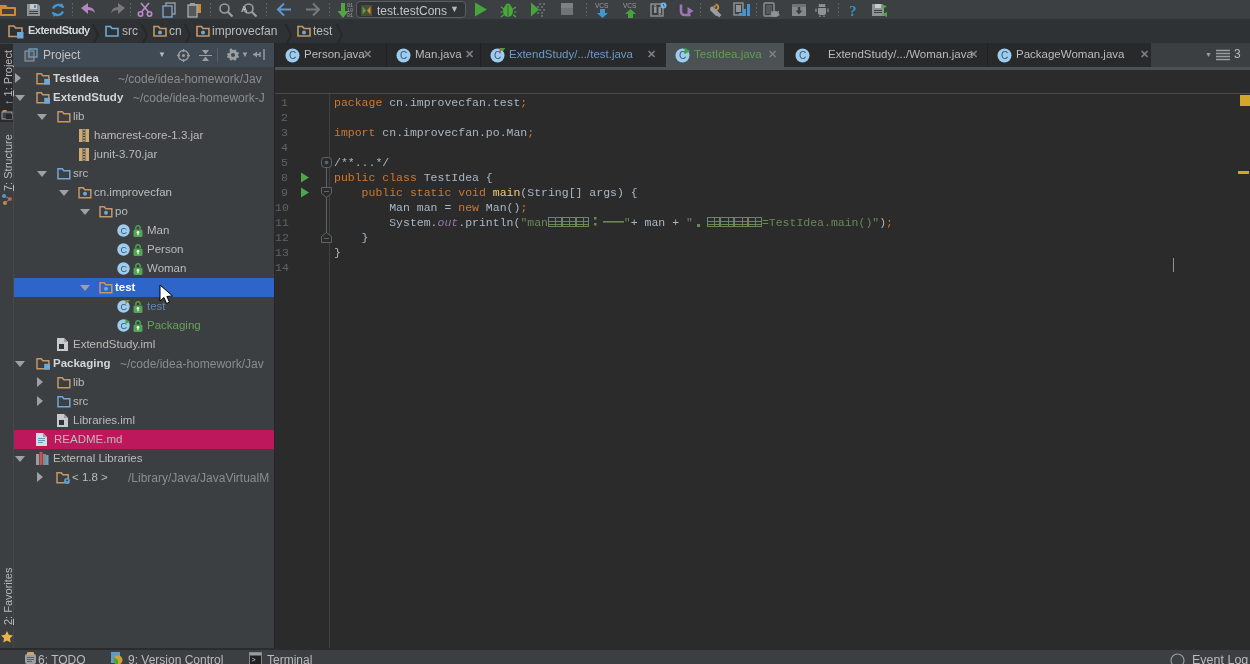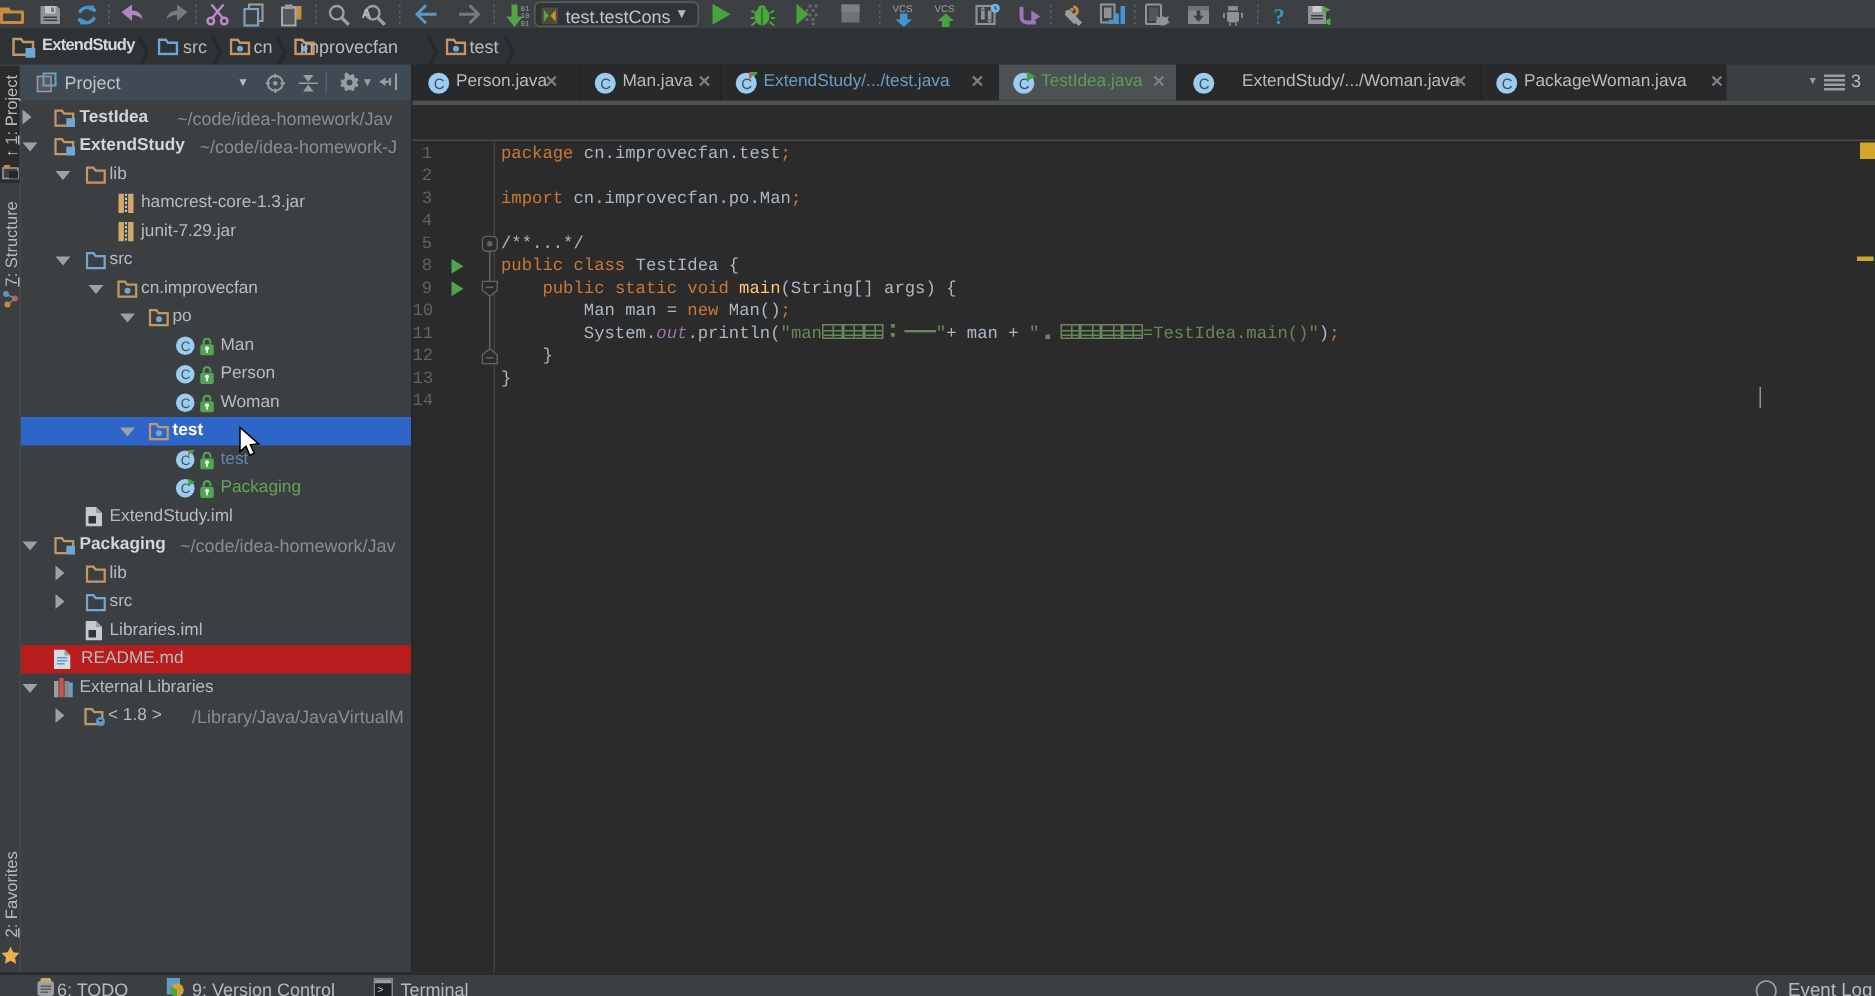--- a/index.html
+++ b/index.html
@@ -237,21 +237,21 @@
         <circle cx="7" cy="7.5" r="2" fill="#6fa8d6"></circle>
       </svg>
     <span class="crumb" style="left:169px">cn</span>
     <svg class="chev" style="left:184px">
         <path fill="none" stroke="#26282a" stroke-width="2" d="M0.5 0l5.5 11L0.5 22"></path>
       </svg>
     <svg style="left:196px;top:6px" width="14" height="12" viewBox="0 0 14 12">
         <path fill="none" stroke="#c49767" stroke-width="1.6" d="M1 3V1.5h4.5L7 3.5h6V11H1z"></path>
         <circle cx="7" cy="7.5" r="2" fill="#6fa8d6"></circle>
       </svg>
-    <span class="crumb" style="left:200px">improvecfan</span>
+    <span class="crumb" style="left:212px">improvecfan</span>
     <svg class="chev" style="left:285px">
         <path fill="none" stroke="#26282a" stroke-width="2" d="M0.5 0l5.5 11L0.5 22"></path>
       </svg>
     <svg style="left:297px;top:6px" width="14" height="12" viewBox="0 0 14 12">
         <path fill="none" stroke="#c49767" stroke-width="1.6" d="M1 3V1.5h4.5L7 3.5h6V11H1z"></path>
         <circle cx="7" cy="7.5" r="2" fill="#6fa8d6"></circle>
       </svg>
     <span class="crumb" style="left:313px">test</span>
     <svg class="chev" style="left:336px">
         <path fill="none" stroke="#26282a" stroke-width="2" d="M0.5 0l5.5 11L0.5 22"></path>
@@ -339,21 +339,21 @@
             <path stroke="#c0c4c7" stroke-width="1.4" fill="none" stroke-dasharray="1.6 1.1" d="M6 0v13"></path>
           </svg>
           <span class="lbl" style="left:80px">hamcrest-core-1.3.jar</span>
         </div>
     <div class="row" style="top:102px">
           <svg class="ic" style="left:64px" width="12" height="13" viewBox="0 0 12 13">
             <rect x="1" y="0" width="3.6" height="13" fill="#d4a96c"></rect>
             <rect x="7.4" y="0" width="3.6" height="13" fill="#d4a96c"></rect>
             <path stroke="#c0c4c7" stroke-width="1.4" fill="none" stroke-dasharray="1.6 1.1" d="M6 0v13"></path>
           </svg>
-          <span class="lbl" style="left:80px">junit-7.29.jar</span>
+          <span class="lbl" style="left:80px">junit-3.70.jar</span>
         </div>
     <div class="row" style="top:121px">
           <i class="adn" style="left:23px"></i>
           <svg class="ic" style="left:43px" width="14" height="13" viewBox="0 0 14 13">
             <path fill="none" stroke="#6fa8d6" stroke-width="1.5" d="M1 3.2V1.8h4.3L6.8 3.8h6V11.8H1z"></path>
           </svg>
           <span class="lbl" style="left:59px">src</span>
         </div>
     <div class="row" style="top:140px">
           <i class="adn" style="left:45px"></i>
@@ -479,21 +479,21 @@
           <span class="lbl" style="left:59px">src</span>
         </div>
     <div class="row" style="top:368px">
           <svg class="ic" style="left:43px" width="11" height="13" viewBox="0 0 11 13">
             <path fill="#c7cacc" d="M0 0h7l4 4v9H0z"></path>
             <path fill="#9b9ea1" d="M7 0l4 4H7z"></path>
             <rect x="2" y="6" width="5" height="5" fill="#303234"></rect>
           </svg>
           <span class="lbl" style="left:59px">Libraries.iml</span>
         </div>
-    <div class="row" style="top:387px;background:#b91c1c">
+    <div class="row" style="top:387px;background:#be185d">
           <svg class="ic" style="left:22px" width="11" height="13" viewBox="0 0 11 13">
             <path fill="#d9dcde" d="M0 0h7l4 4v9H0z"></path>
             <path fill="#9b9ea1" d="M7 0l4 4H7z"></path>
             <path stroke="#5d9cc8" d="M2 5.5h7M2 7.5h7M2 9.5h5"></path>
           </svg>
           <span class="lbl" style="left:40px">README.md</span>
         </div>
     <div class="row" style="top:406px">
           <i class="adn" style="left:1px"></i>
           <svg class="ic" style="left:22px" width="13" height="13" viewBox="0 0 13 13">

